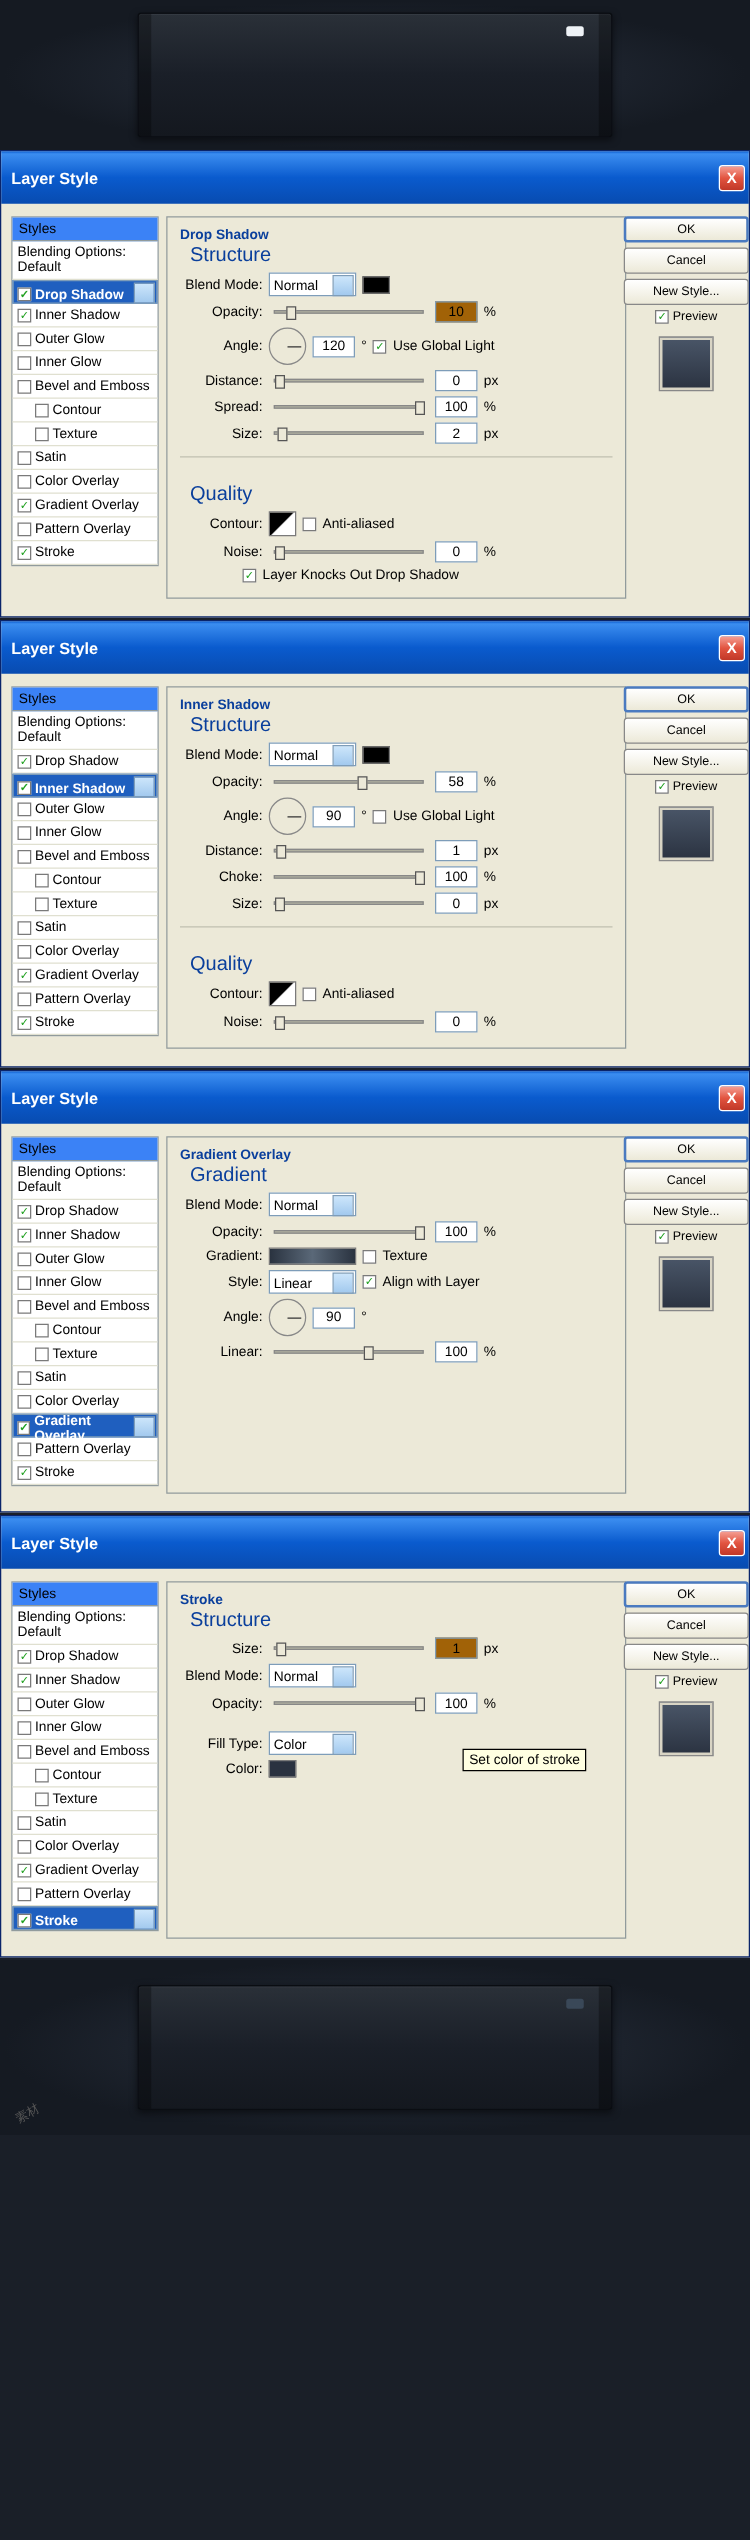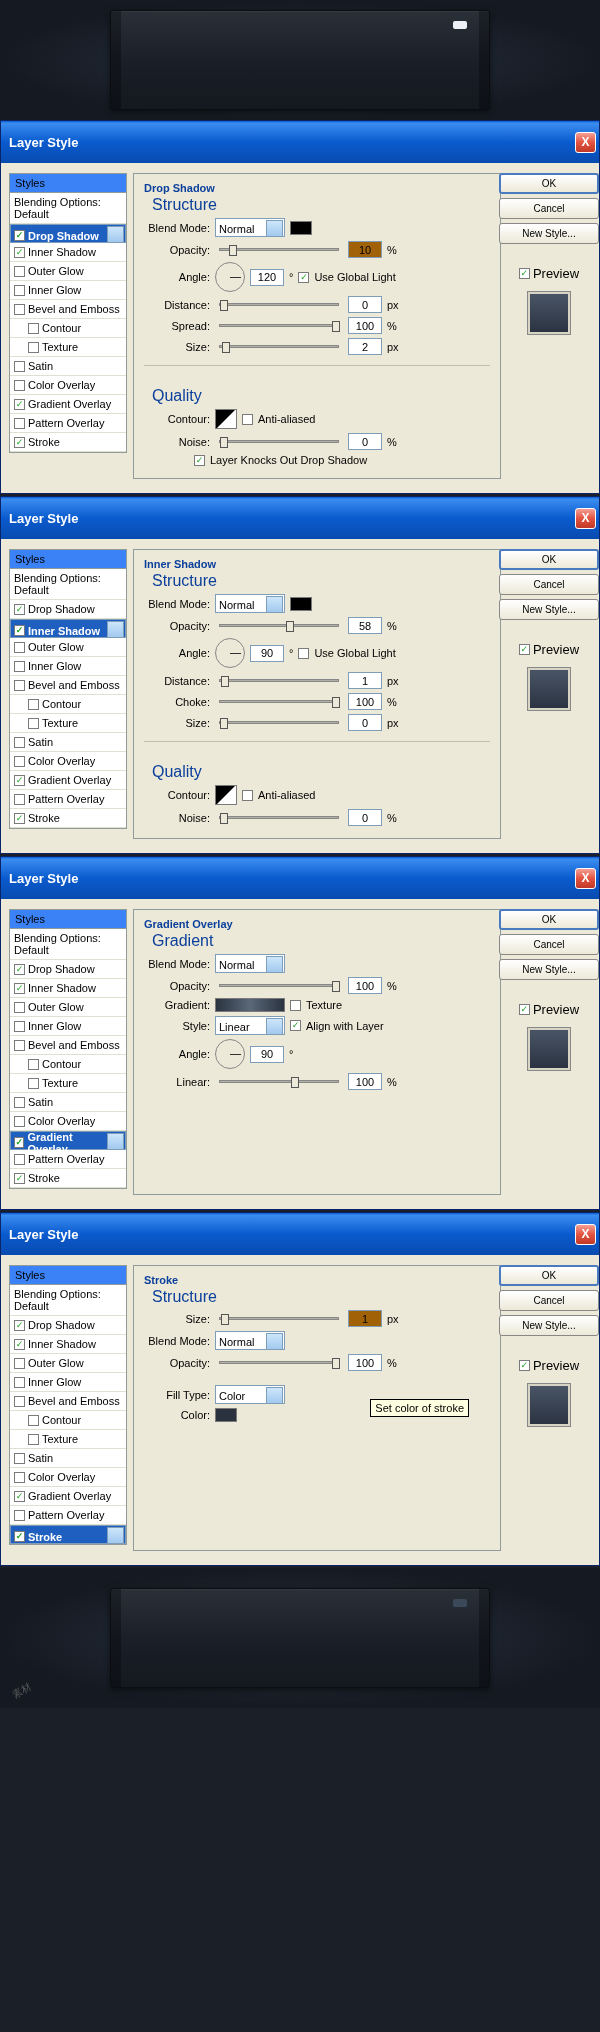--- a/index.html
+++ b/index.html
@@ -37,21 +37,21 @@
 .slider .th{position:absolute;top:-4px;width:8px;height:11px;background:#ece9d8;border:1px solid #555}
 .numf{width:34px;height:17px;border:1px solid #7e9db9;background:#fff;font-size:11px;text-align:center;padding:1px}
 .numf.hl{background:#a16207}
 .unit{font-size:11px}
 .angle-dial{width:30px;height:30px;border:1px solid #888;border-radius:50%;background:#ece9d8;position:relative;display:inline-block}
 .angle-dial::after{content:"";position:absolute;top:50%;left:50%;width:11px;height:1px;background:#333;transform-origin:left}
 .qsec{border-top:1px solid #c0c0b0;margin-top:10px;padding-top:21px}
 .right-col{width:84px;display:flex;flex-direction:column;gap:4px;align-items:center}
 .btn{width:100px;height:21px;border:1px solid #888;border-radius:3px;background:linear-gradient(180deg,#fff,#ece9d8);font-size:10px;cursor:pointer}
 .btn.def{border:2px solid #4a7ac0}
-.prev-row{font-size:13px;display:flex;align-items:center;gap:3px;margin-top:18px}
+.prev-row{font-size:10px;display:flex;align-items:center;gap:3px;margin-top:0}
 .prev-sw{width:44px;height:44px;background:linear-gradient(180deg,#4a5668,#2a3240);border:1px solid #888;margin-top:6px;box-shadow:inset 0 0 0 2px #d8d4c4}
 .tooltip{position:absolute;background:#ffffe1;border:1px solid #000;font-size:11px;padding:2px 4px}
 .badge{position:absolute;bottom:10px;left:12px;color:#555;font-size:10px;transform:rotate(-30deg)}
 </style>
 </head>
 <body>
 
 <div class="preview-strip">
   <div class="dark-bar">
       <div class="dot"></div>

